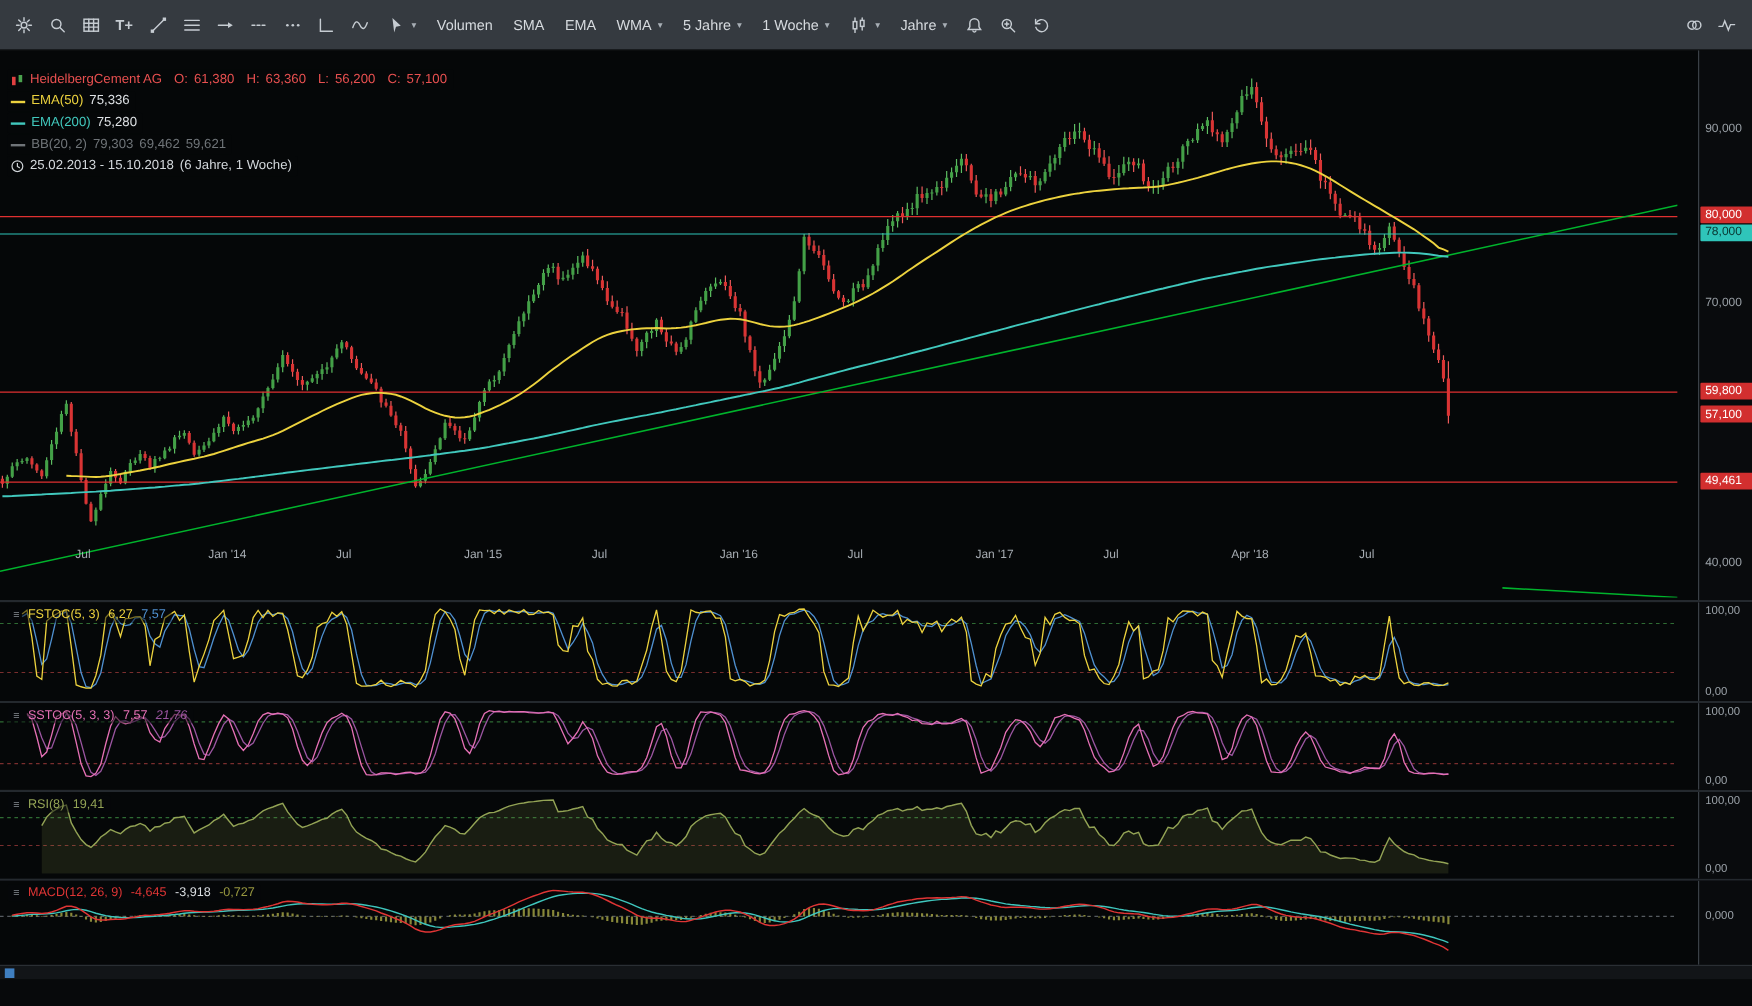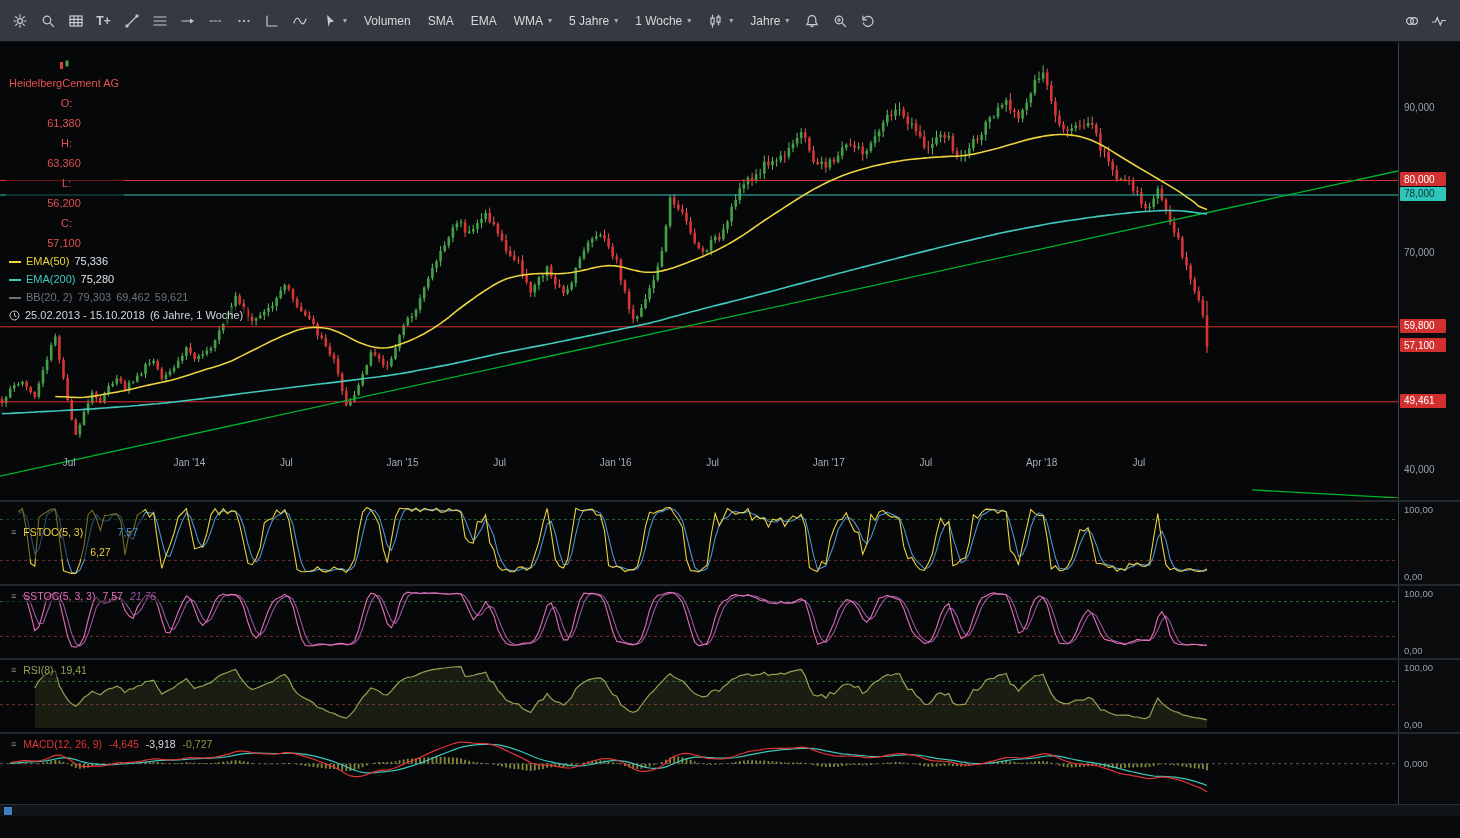--- a/index.html
+++ b/index.html
@@ -13,21 +13,21 @@
   .toolbar{height:42px;background:#353a40;border-bottom:1px solid #121517;
     display:flex;align-items:center;padding:0 6px;gap:1px;position:relative}
   .tb-icon{width:27px;height:27px;display:flex;align-items:center;justify-content:center;
     color:#c6ccd2;border-radius:3px;font-size:12px;font-weight:bold}
   .tb-btn{color:#d6dade;font-size:12px;padding:6px 8px;display:flex;align-items:center;gap:5px;border-radius:3px}
   .caret{font-size:8px;color:#a7aeb5;line-height:1}
   .tb-right{position:absolute;right:8px;top:0;height:42px;display:flex;align-items:center}
   
   .panel{position:relative;background:#050708;width:1460px}
   .sep{height:2px;background:#24292e;width:1460px}
-  .yaxis{position:absolute;top:0;right:0;width:62px;height:100%;
+  .yaxis{position:absolute;top:0;right:0;width:45px;height:100%;
     border-left:1px solid #3a4046;background:#090b0d}
   .tick{position:absolute;left:5px;font-size:10px;color:#9aa1a7;white-space:nowrap}
   .badge{position:absolute;left:1px;min-width:46px;padding:1.5px 4px;font-size:10px;
     border-radius:1px;white-space:nowrap}
   .xl{position:absolute;top:415px;font-size:10px;color:#a6acb2;white-space:nowrap}
   
   .legend{position:absolute;top:16px;left:6px;font-size:11px;line-height:15px;z-index:5}
   .lrow{display:flex;align-items:center;gap:5px;margin-bottom:1px;background:rgba(6,8,10,.55);
     width:max-content;padding:1px 5px 1px 3px;border-radius:2px}
   .sw{width:12px;height:2px;display:inline-block}
@@ -226,21 +226,21 @@
         <line x1="0" x2="1398" y1="153.0" y2="153.0" stroke="#2fc5ba" stroke-width="1"></line>
         <line x1="0" x2="1398" y1="284.8" y2="284.8" stroke="#e03030" stroke-width="1"></line>
         <line x1="0" x2="1398" y1="359.8" y2="359.8" stroke="#e03030" stroke-width="1"></line>
         <line x1="0" y1="434.1" x2="1398" y2="129.0" stroke="#00b32c" stroke-width="1.3"></line>
         <line x1="1252" y1="447.9" x2="1398" y2="455.9" stroke="#00b32c" stroke-width="1.3"></line>
         <path d="M2.0 371.6L6.1 371.5L10.2 371.4L14.3 371.1L18.4 370.9L22.5 370.7L26.6 370.5L30.7 370.3L34.8 370.1L38.9 369.8L43.0 369.6L47.1 369.4L51.2 369.2L55.3 369.0L59.4 368.8L63.5 368.5L67.6 368.3L71.7 368.1L75.8 367.9L79.9 367.7L84.0 367.4L88.1 367.1L92.2 366.9L96.3 366.6L100.4 366.3L104.5 366.0L108.6 365.7L112.7 365.4L116.8 365.1L120.9 364.8L125.0 364.5L129.1 364.2L133.2 363.8L137.3 363.5L141.4 363.1L145.5 362.7L149.6 362.4L153.6 362.0L157.7 361.7L161.8 361.3L165.9 360.9L170.0 360.4L174.1 360.0L178.2 359.5L182.3 359.0L186.4 358.5L190.5 358.0L194.6 357.5L198.7 357.1L202.8 356.6L206.9 356.0L211.0 355.5L215.1 355.0L219.2 354.5L223.3 353.9L227.4 353.4L231.5 352.9L235.6 352.4L239.7 351.8L243.8 351.3L247.9 350.8L252.0 350.3L256.1 349.8L260.2 349.3L264.3 348.8L268.4 348.3L272.5 347.8L276.6 347.3L280.7 346.8L284.8 346.3L288.9 345.8L293.0 345.3L297.1 344.8L301.2 344.3L305.3 343.8L309.4 343.3L313.5 342.8L317.6 342.3L321.7 341.8L325.8 341.4L329.9 340.9L334.0 340.4L338.1 339.9L342.2 339.4L346.3 338.9L350.4 338.4L354.5 337.9L358.6 337.4L362.7 336.8L366.8 336.3L370.9 335.7L375.0 335.2L379.1 334.7L383.2 334.1L387.3 333.6L391.4 333.0L395.5 332.4L399.6 331.8L403.7 331.1L407.8 330.4L411.9 329.6L416.0 328.8L420.1 328.0L424.2 327.3L428.3 326.5L432.4 325.7L436.5 324.9L440.6 324.1L444.7 323.4L448.8 322.6L452.9 321.7L456.9 320.9L461.0 320.0L465.1 319.1L469.2 318.2L473.3 317.3L477.4 316.4L481.5 315.5L485.6 314.6L489.7 313.6L493.8 312.7L497.9 311.9L502.0 311.0L506.1 310.2L510.2 309.4L514.3 308.6L518.4 307.8L522.5 307.0L526.6 306.2L530.7 305.4L534.8 304.6L538.9 303.9L543.0 303.1L547.1 302.3L551.2 301.5L555.3 300.6L559.4 299.8L563.5 299.0L567.6 298.1L571.7 297.3L575.8 296.4L579.9 295.6L584.0 294.7L588.1 293.9L592.2 293.1L596.3 292.2L600.4 291.4L604.5 290.5L608.6 289.7L612.7 288.8L616.8 288.0L620.9 287.1L625.0 286.3L629.1 285.4L633.2 284.6L637.3 283.8L641.4 282.9L645.5 282.0L649.6 281.1L653.7 280.0L657.8 279.0L661.9 277.9L666.0 276.8L670.1 275.6L674.2 274.5L678.3 273.4L682.4 272.3L686.5 271.2L690.6 270.1L694.7 269.0L698.8 267.9L702.9 266.8L707.0 265.7L711.1 264.7L715.2 263.6L719.3 262.6L723.4 261.6L727.5 260.6L731.6 259.5L735.7 258.5L739.8 257.5L743.9 256.5L748.0 255.4L752.1 254.4L756.1 253.3L760.2 252.2L764.3 251.1L768.4 250.1L772.5 249.0L776.6 247.9L780.7 246.8L784.8 245.7L788.9 244.6L793.0 243.5L797.1 242.4L801.2 241.4L805.3 240.3L809.4 239.2L813.5 238.1L817.6 237.0L821.7 235.9L825.8 234.8L829.9 233.8L834.0 232.7L838.1 231.6L842.2 230.5L846.3 229.4L850.4 228.3L854.5 227.3L858.6 226.2L862.7 225.1L866.8 224.1L870.9 223.0L875.0 222.0L879.1 220.9L883.2 219.8L887.3 218.8L891.4 217.7L895.5 216.7L899.6 215.6L903.7 214.6L907.8 213.5L911.9 212.5L916.0 211.5L920.1 210.4L924.2 209.4L928.3 208.4L932.4 207.4L936.5 206.3L940.6 205.3L944.7 204.3L948.8 203.3L952.9 202.3L957.0 201.3L961.1 200.3L965.2 199.3L969.3 198.4L973.4 197.4L977.5 196.4L981.6 195.5L985.7 194.5L989.8 193.5L993.9 192.6L998.0 191.6L1002.1 190.7L1006.2 189.9L1010.3 189.1L1014.4 188.3L1018.5 187.5L1022.6 186.7L1026.7 185.9L1030.8 185.1L1034.9 184.4L1039.0 183.6L1043.1 182.8L1047.2 182.0L1051.3 181.3L1055.4 180.6L1059.4 180.0L1063.5 179.4L1067.6 178.8L1071.7 178.2L1075.8 177.6L1079.9 177.0L1084.0 176.4L1088.1 175.8L1092.2 175.2L1096.3 174.6L1100.4 174.1L1104.5 173.6L1108.6 173.1L1112.7 172.7L1116.8 172.2L1120.9 171.8L1125.0 171.4L1129.1 170.9L1133.2 170.5L1137.3 170.1L1141.4 169.8L1145.5 169.5L1149.6 169.2L1153.7 169.0L1157.8 168.8L1161.9 168.6L1166.0 168.5L1170.1 168.5L1174.2 168.6L1178.3 168.8L1182.4 169.0L1186.5 169.4L1190.6 169.9L1194.7 170.5L1198.8 171.1L1202.9 171.5L1207.0 171.9" stroke="#41c8bd" stroke-width="1.6" fill="none"></path>
         <path d="M55.3 354.5L59.4 354.7L63.5 354.8L67.6 355.0L71.7 355.2L75.8 355.4L79.9 355.5L84.0 355.3L88.1 354.9L92.2 354.4L96.3 353.7L100.4 353.0L104.5 352.2L108.6 351.5L112.7 350.8L116.8 350.1L120.9 349.3L125.0 348.5L129.1 347.6L133.2 346.7L137.3 345.7L141.4 344.7L145.5 343.8L149.6 342.9L153.6 342.0L157.7 341.1L161.8 340.3L165.9 339.4L170.0 338.5L174.1 337.4L178.2 336.3L182.3 335.0L186.4 333.7L190.5 332.4L194.6 331.0L198.7 329.7L202.8 328.4L206.9 327.1L211.0 325.9L215.1 324.7L219.2 323.5L223.3 322.1L227.4 320.6L231.5 318.9L235.6 317.0L239.7 314.9L243.8 312.9L247.9 310.8L252.0 308.8L256.1 306.7L260.2 304.6L264.3 302.6L268.4 300.5L272.5 298.6L276.6 296.7L280.7 294.8L284.8 293.1L288.9 291.4L293.0 289.7L297.1 288.3L301.2 287.1L305.3 286.3L309.4 285.7L313.5 285.4L317.6 285.4L321.7 285.7L325.8 286.2L329.9 287.0L334.0 288.4L338.1 290.0L342.2 291.9L346.3 293.9L350.4 296.1L354.5 298.3L358.6 300.2L362.7 301.8L366.8 303.3L370.9 304.5L375.0 305.3L379.1 305.9L383.2 306.0L387.3 305.7L391.4 305.1L395.5 304.1L399.6 302.6L403.7 301.1L407.8 299.5L411.9 297.7L416.0 295.9L420.1 293.8L424.2 291.7L428.3 289.3L432.4 286.9L436.5 284.2L440.6 281.4L444.7 278.4L448.8 275.3L452.9 271.9L456.9 268.7L461.0 265.5L465.1 262.5L469.2 259.5L473.3 256.6L477.4 253.7L481.5 251.0L485.6 248.2L489.7 245.6L493.8 243.0L497.9 240.7L502.0 238.7L506.1 237.0L510.2 235.7L514.3 234.7L518.4 233.8L522.5 233.1L526.6 232.5L530.7 232.1L534.8 231.8L538.9 231.6L543.0 231.5L547.1 231.4L551.2 231.5L555.3 231.7L559.4 231.6L563.5 231.4L567.6 231.0L571.7 230.5L575.8 229.8L579.9 229.0L584.0 228.1L588.1 227.2L592.2 226.1L596.3 225.2L600.4 224.5L604.5 224.0L608.6 223.6L612.7 223.7L616.8 224.1L620.9 224.8L625.0 225.8L629.1 226.9L633.2 228.0L637.3 228.9L641.4 229.8L645.5 230.2L649.6 230.3L653.7 230.2L657.8 229.8L661.9 228.9L666.0 227.9L670.1 226.7L674.2 225.4L678.3 223.9L682.4 222.4L686.5 220.9L690.6 219.3L694.7 217.7L698.8 216.1L702.9 214.4L707.0 212.6L711.1 210.8L715.2 208.9L719.3 206.9L723.4 204.8L727.5 202.6L731.6 200.2L735.7 197.7L739.8 195.2L743.9 192.6L748.0 189.8L752.1 187.0L756.1 184.1L760.2 181.3L764.3 178.5L768.4 175.8L772.5 173.1L776.6 170.5L780.7 167.9L784.8 165.2L788.9 162.5L793.0 159.8L797.1 157.2L801.2 154.6L805.3 152.2L809.4 149.8L813.5 147.4L817.6 145.2L821.7 143.1L825.8 141.0L829.9 139.0L834.0 137.2L838.1 135.4L842.2 133.7L846.3 132.2L850.4 130.8L854.5 129.5L858.6 128.2L862.7 127.0L866.8 125.9L870.9 124.8L875.0 123.8L879.1 122.9L883.2 122.0L887.3 121.1L891.4 120.3L895.5 119.6L899.6 119.0L903.7 118.3L907.8 117.8L911.9 117.3L916.0 116.9L920.1 116.5L924.2 116.1L928.3 115.7L932.4 115.4L936.5 115.1L940.6 114.9L944.7 114.6L948.8 114.4L952.9 114.3L957.0 114.1L961.1 113.8L965.2 113.4L969.3 112.8L973.4 112.1L977.5 111.2L981.6 110.3L985.7 109.3L989.8 108.3L993.9 107.3L998.0 106.2L1002.1 105.0L1006.2 103.8L1010.3 102.6L1014.4 101.4L1018.5 100.2L1022.6 99.0L1026.7 97.9L1030.8 96.9L1034.9 95.9L1039.0 95.1L1043.1 94.3L1047.2 93.6L1051.3 93.1L1055.4 92.7L1059.4 92.5L1063.5 92.5L1067.6 92.7L1071.7 93.1L1075.8 93.8L1079.9 94.6L1084.0 95.7L1088.1 97.0L1092.2 98.6L1096.3 100.4L1100.4 102.5L1104.5 104.7L1108.6 107.1L1112.7 109.6L1116.8 112.2L1120.9 114.7L1125.0 117.3L1129.1 119.8L1133.2 122.3L1137.3 124.7L1141.4 127.1L1145.5 129.5L1149.6 131.9L1153.7 134.4L1157.8 136.8L1161.9 139.2L1166.0 141.6L1170.1 144.1L1174.2 146.6L1178.3 149.1L1182.4 151.9L1186.5 154.8L1190.6 157.7L1194.7 160.7L1198.8 164.3L1202.9 165.9L1207.0 167.6" stroke="#ecd23e" stroke-width="1.6" fill="none"></path>
       </svg>
 
     <div class="legend">
-      <div class="lrow" style="color: rgb(232, 80, 80); flex-direction: column;">
+      <div class="lrow" style="color: rgb(232, 80, 80);">
         <svg width="11" height="12">
           <rect x="1" y="3" width="3" height="7" fill="#e04040"></rect>
           <rect x="6.5" y="1.5" width="3" height="6" fill="#4aa24e"></rect>
         </svg>
         <span>HeidelbergCement AG</span>
         <span class="lk">O:</span>
           <span>61,380</span>
         <span class="lk">H:</span>
           <span>63,360</span>
         <span class="lk">L:</span>
@@ -305,21 +305,21 @@
       <div class="panel" style="height: 82px;">
         <svg width="1398" height="82">
           <line x1="0" x2="1398" y1="17.6" y2="17.6" stroke="#2e6b33" stroke-width="1" stroke-dasharray="3,3"></line>
           <line x1="0" x2="1398" y1="58.4" y2="58.4" stroke="#7a2e2e" stroke-width="1" stroke-dasharray="3,3"></line>
           <path d="M18.4 11.9L22.5 9.4L26.6 15.2L30.7 32.4L34.8 51.7L38.9 47.1L43.0 30.6L47.1 12.4L51.2 9.6L55.3 7.9L59.4 17.1L63.5 37.6L67.6 58.7L71.7 70.2L75.8 71.1L79.9 68.0L84.0 58.8L88.1 39.2L92.2 21.6L96.3 12.3L100.4 17.6L104.5 19.3L108.6 18.5L112.7 13.0L116.8 12.4L120.9 14.6L125.0 28.1L129.1 34.4L133.2 37.3L137.3 24.0L141.4 17.2L145.5 10.3L149.6 10.9L153.6 11.0L157.7 22.0L161.8 39.2L165.9 53.5L170.0 54.4L174.1 42.6L178.2 29.7L182.3 19.1L186.4 10.9L190.5 14.7L194.6 26.7L198.7 39.7L202.8 45.5L206.9 40.1L211.0 29.2L215.1 16.7L219.2 10.7L223.3 8.7L227.4 10.4L231.5 9.0L235.6 9.9L239.7 13.6L243.8 24.5L247.9 41.8L252.0 55.1L256.1 60.1L260.2 55.0L264.3 41.0L268.4 28.1L272.5 18.3L276.6 14.1L280.7 12.1L284.8 9.2L288.9 12.5L293.0 23.0L297.1 42.9L301.2 60.1L305.3 69.0L309.4 69.6L313.5 69.1L317.6 67.5L321.7 67.3L325.8 67.9L329.9 69.1L334.0 67.8L338.1 66.8L342.2 66.6L346.3 68.5L350.4 67.7L354.5 64.0L358.6 50.4L362.7 32.2L366.8 15.1L370.9 7.8L375.0 9.0L379.1 14.7L383.2 27.8L387.3 43.4L391.4 48.4L395.5 37.7L399.6 19.6L403.7 9.3L407.8 6.6L411.9 7.5L416.0 7.3L420.1 8.4L424.2 7.4L428.3 7.9L432.4 7.6L436.5 7.6L440.6 8.4L444.7 8.7L448.8 8.9L452.9 8.4L456.9 7.8L461.0 9.1L465.1 18.0L469.2 28.7L473.3 38.9L477.4 33.6L481.5 26.8L485.6 17.5L489.7 24.6L493.8 33.8L497.9 50.8L502.0 60.0L506.1 66.6L510.2 68.4L514.3 68.8L518.4 68.2L522.5 66.6L526.6 66.1L530.7 66.2L534.8 62.1L538.9 52.7L543.0 37.8L547.1 22.3L551.2 19.2L555.3 31.3L559.4 50.6L563.5 62.4L567.6 62.5L571.7 51.9L575.8 32.0L579.9 15.6L584.0 7.8L588.1 8.2L592.2 7.8L596.3 9.2L600.4 11.1L604.5 18.4L608.6 35.3L612.7 52.6L616.8 64.4L620.9 65.1L625.0 66.5L629.1 67.8L633.2 68.3L637.3 66.7L641.4 60.2L645.5 45.8L649.6 27.6L653.7 15.3L657.8 10.2L661.9 9.6L666.0 7.7L670.1 6.5L674.2 7.7L678.3 11.7L682.4 18.4L686.5 33.5L690.6 50.5L694.7 65.1L698.8 69.2L702.9 68.4L707.0 66.5L711.1 54.3L715.2 36.0L719.3 22.9L723.4 17.0L727.5 15.3L731.6 10.6L735.7 9.4L739.8 10.8L743.9 11.1L748.0 9.2L752.1 11.8L756.1 13.0L760.2 16.3L764.3 15.6L768.4 19.3L772.5 19.5L776.6 20.2L780.7 17.0L784.8 19.4L788.9 19.3L793.0 18.8L797.1 16.1L801.2 14.2L805.3 17.8L809.4 34.2L813.5 52.8L817.6 67.7L821.7 65.7L825.8 63.8L829.9 53.3L834.0 42.5L838.1 27.8L842.2 20.7L846.3 15.3L850.4 16.3L854.5 20.4L858.6 27.1L862.7 37.5L866.8 41.8L870.9 35.7L875.0 24.4L879.1 13.6L883.2 12.3L887.3 10.2L891.4 12.0L895.5 14.1L899.6 15.9L903.7 25.6L907.8 39.5L911.9 52.1L916.0 58.5L920.1 62.1L924.2 66.5L928.3 65.8L932.4 60.5L936.5 48.1L940.6 33.1L944.7 23.7L948.8 19.8L952.9 35.6L957.0 48.4L961.1 61.0L965.2 58.5L969.3 51.2L973.4 36.4L977.5 23.1L981.6 13.2L985.7 11.3L989.8 8.4L993.9 7.4L998.0 8.8L1002.1 9.0L1006.2 9.8L1010.3 22.1L1014.4 37.0L1018.5 54.5L1022.6 52.6L1026.7 43.6L1030.8 25.3L1034.9 14.9L1039.0 10.8L1043.1 12.8L1047.2 21.1L1051.3 38.9L1055.4 55.6L1059.4 66.4L1063.5 66.9L1067.6 67.1L1071.7 63.0L1075.8 54.4L1079.9 42.2L1084.0 33.0L1088.1 27.4L1092.2 32.2L1096.3 42.9L1100.4 54.9L1104.5 61.7L1108.6 63.1L1112.7 64.1L1116.8 66.4L1120.9 66.8L1125.0 68.1L1129.1 65.5L1133.2 64.3L1137.3 61.8L1141.4 62.6L1145.5 63.1L1149.6 63.1L1153.7 53.6L1157.8 36.0L1161.9 29.2L1166.0 38.3L1170.1 57.0L1174.2 65.6L1178.3 67.6L1182.4 68.2L1186.5 68.4L1190.6 67.7L1194.7 67.6L1198.8 68.4L1202.9 69.1L1207.0 68.5" stroke="#4f90d0" stroke-width="1.1" fill="none"></path>
           <path d="M18.4 9.7L22.5 6.5L26.6 29.4L30.7 61.4L34.8 64.2L38.9 15.6L43.0 11.9L47.1 9.7L51.2 7.2L55.3 7.0L59.4 37.1L63.5 68.8L67.6 70.3L71.7 71.4L75.8 71.5L79.9 60.9L84.0 44.0L88.1 12.7L92.2 8.2L96.3 15.9L100.4 28.6L104.5 13.5L108.6 13.3L112.7 12.1L116.8 11.9L120.9 19.7L125.0 52.8L129.1 30.8L133.2 28.3L137.3 13.0L141.4 10.2L145.5 7.5L149.6 15.0L153.6 10.5L157.7 40.6L161.8 66.4L165.9 53.7L170.0 43.1L174.1 31.0L178.2 15.1L182.3 11.0L186.4 6.6L190.5 26.6L194.6 46.9L198.7 45.6L202.8 44.0L206.9 30.9L211.0 12.6L215.1 6.7L219.2 12.7L223.3 6.6L227.4 11.7L231.5 8.7L235.6 9.2L239.7 22.8L243.8 41.5L247.9 61.2L252.0 62.7L256.1 56.5L260.2 45.7L264.3 20.9L268.4 17.7L272.5 16.4L276.6 8.2L280.7 11.6L284.8 7.7L288.9 18.3L293.0 43.1L297.1 67.5L301.2 69.7L305.3 69.8L309.4 69.3L313.5 68.3L317.6 64.8L321.7 68.9L325.8 70.1L329.9 68.3L334.0 64.9L338.1 67.2L342.2 67.6L346.3 70.6L350.4 64.8L354.5 56.7L358.6 29.8L362.7 10.1L366.8 5.5L370.9 7.7L375.0 13.9L379.1 22.6L383.2 46.9L387.3 60.7L391.4 37.7L395.5 14.7L399.6 6.3L403.7 6.8L407.8 6.6L411.9 9.3L416.0 6.0L420.1 9.8L424.2 6.3L428.3 7.6L432.4 9.0L436.5 6.1L440.6 10.1L444.7 9.9L448.8 6.7L452.9 8.7L456.9 8.1L461.0 10.4L465.1 35.4L469.2 40.3L473.3 41.0L477.4 19.5L481.5 20.1L485.6 13.0L489.7 40.7L493.8 47.7L497.9 64.1L502.0 68.3L506.1 67.3L510.2 69.6L514.3 69.7L518.4 65.2L522.5 64.9L526.6 68.2L530.7 65.5L534.8 52.6L538.9 39.9L543.0 20.8L547.1 6.3L551.2 30.4L555.3 57.2L559.4 64.2L563.5 66.0L567.6 57.5L571.7 32.1L575.8 6.3L579.9 8.2L584.0 8.9L588.1 7.5L592.2 7.1L596.3 13.0L600.4 13.1L604.5 28.9L608.6 63.7L612.7 65.3L616.8 64.1L620.9 66.0L625.0 69.6L629.1 67.9L633.2 67.6L637.3 64.7L641.4 48.3L645.5 24.4L649.6 10.1L653.7 11.5L657.8 9.0L661.9 8.4L666.0 5.7L670.1 5.5L674.2 12.0L678.3 17.8L682.4 25.3L686.5 57.5L690.6 68.7L694.7 68.9L698.8 70.0L702.9 66.3L707.0 63.1L711.1 33.5L715.2 11.5L719.3 23.6L723.4 15.8L727.5 6.5L731.6 9.4L735.7 12.3L739.8 10.6L743.9 10.5L748.0 6.7L752.1 18.2L756.1 14.1L760.2 16.6L764.3 16.2L768.4 25.1L772.5 17.1L776.6 18.3L780.7 15.7L784.8 24.3L788.9 18.1L793.0 13.9L797.1 16.3L801.2 12.3L805.3 24.9L809.4 65.4L813.5 68.1L817.6 69.6L821.7 59.5L825.8 62.2L829.9 38.4L834.0 27.0L838.1 18.1L842.2 17.1L846.3 10.8L850.4 21.2L854.5 29.3L858.6 30.7L862.7 52.4L866.8 42.3L870.9 12.5L875.0 18.5L879.1 9.9L883.2 8.3L887.3 12.5L891.4 15.1L895.5 14.8L899.6 17.8L903.7 44.2L907.8 56.6L911.9 55.5L916.0 63.3L920.1 67.6L924.2 68.5L928.3 61.4L932.4 51.7L936.5 31.3L940.6 16.2L944.7 23.7L948.8 19.5L952.9 63.7L957.0 62.1L961.1 57.2L965.2 56.1L969.3 40.2L973.4 12.8L977.5 16.2L981.6 10.6L985.7 7.1L989.8 7.4L993.9 7.7L998.0 11.3L1002.1 8.1L1006.2 9.9L1010.3 48.4L1014.4 52.8L1018.5 62.4L1022.6 42.6L1026.7 25.9L1030.8 7.5L1034.9 11.4L1039.0 13.4L1043.1 13.7L1047.2 36.1L1051.3 66.9L1055.4 63.8L1059.4 68.6L1063.5 68.3L1067.6 64.3L1071.7 56.5L1075.8 42.4L1079.9 27.6L1084.0 29.1L1088.1 25.7L1092.2 41.8L1096.3 61.3L1100.4 61.5L1104.5 62.4L1108.6 65.6L1112.7 64.4L1116.8 69.1L1120.9 66.8L1125.0 68.3L1129.1 61.4L1133.2 63.1L1137.3 60.8L1141.4 64.0L1145.5 64.5L1149.6 61.0L1153.7 35.5L1157.8 11.5L1161.9 40.5L1166.0 62.9L1170.1 67.7L1174.2 66.3L1178.3 68.9L1182.4 69.3L1186.5 67.0L1190.6 66.9L1194.7 69.0L1198.8 69.4L1202.9 69.0L1207.0 67.0" stroke="#ecd23e" stroke-width="1.1" fill="none"></path>
         </svg>
         <div class="ind-legend">
           <span class="handle-glyph">≡</span>
           <span style="color: rgb(236, 210, 62);">FSTOC(5, 3)</span>
-          <span style="color: rgb(236, 210, 62); margin-top: 40px;">6,27</span>
+          <span style="color: rgb(236, 210, 62);">6,27</span>
           <span style="color: rgb(79, 144, 208);">7,57</span>
         </div>
         <div class="yaxis">
           <div class="ind-axis-label" style="top: 2px;">100,00</div>
           <div class="ind-axis-label" style="bottom: 2px;">0,00</div>
         </div>
       </div>
       <div class="sep"></div>
       <div class="panel" style="height: 72px;">
         <svg width="1398" height="72">

